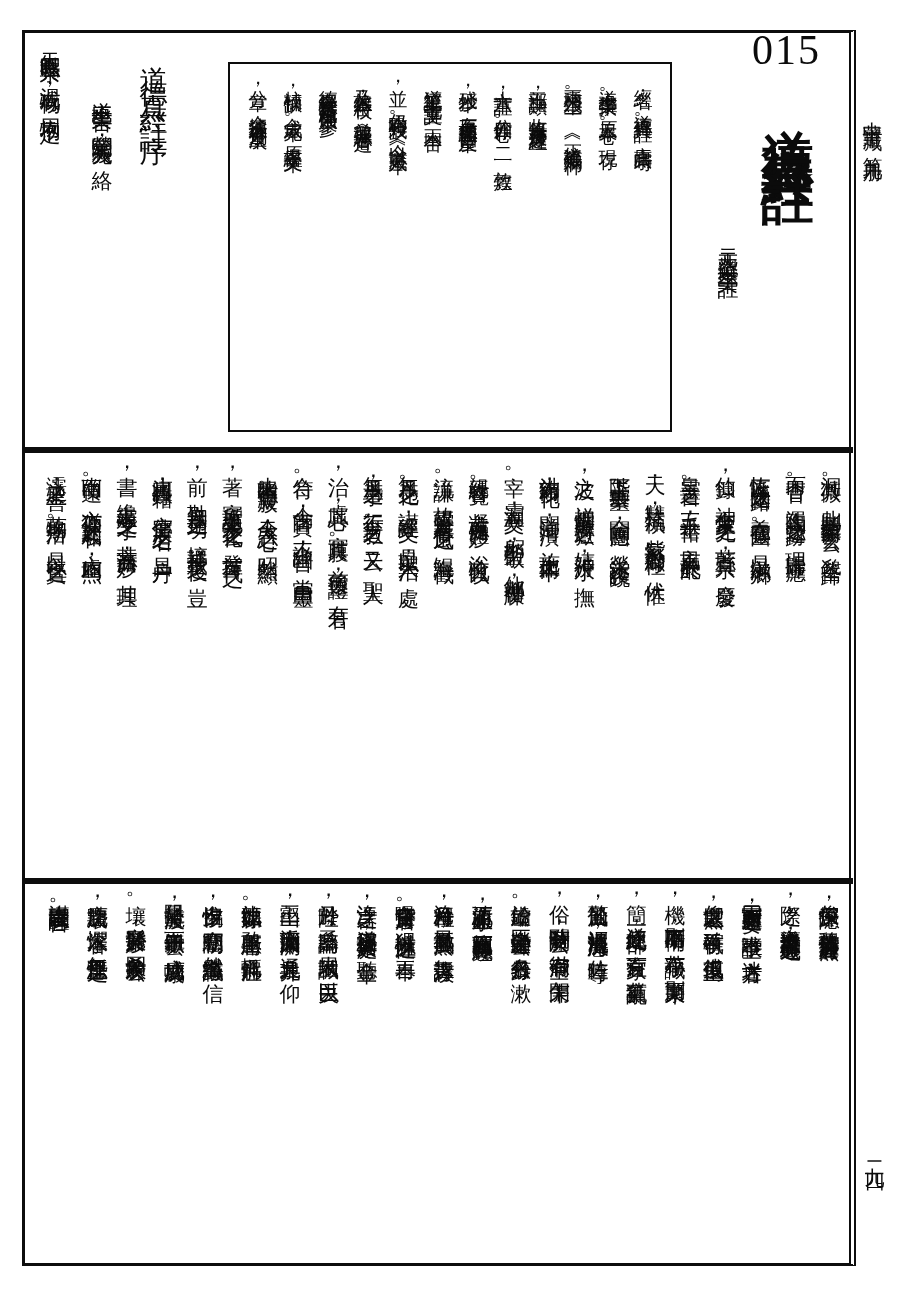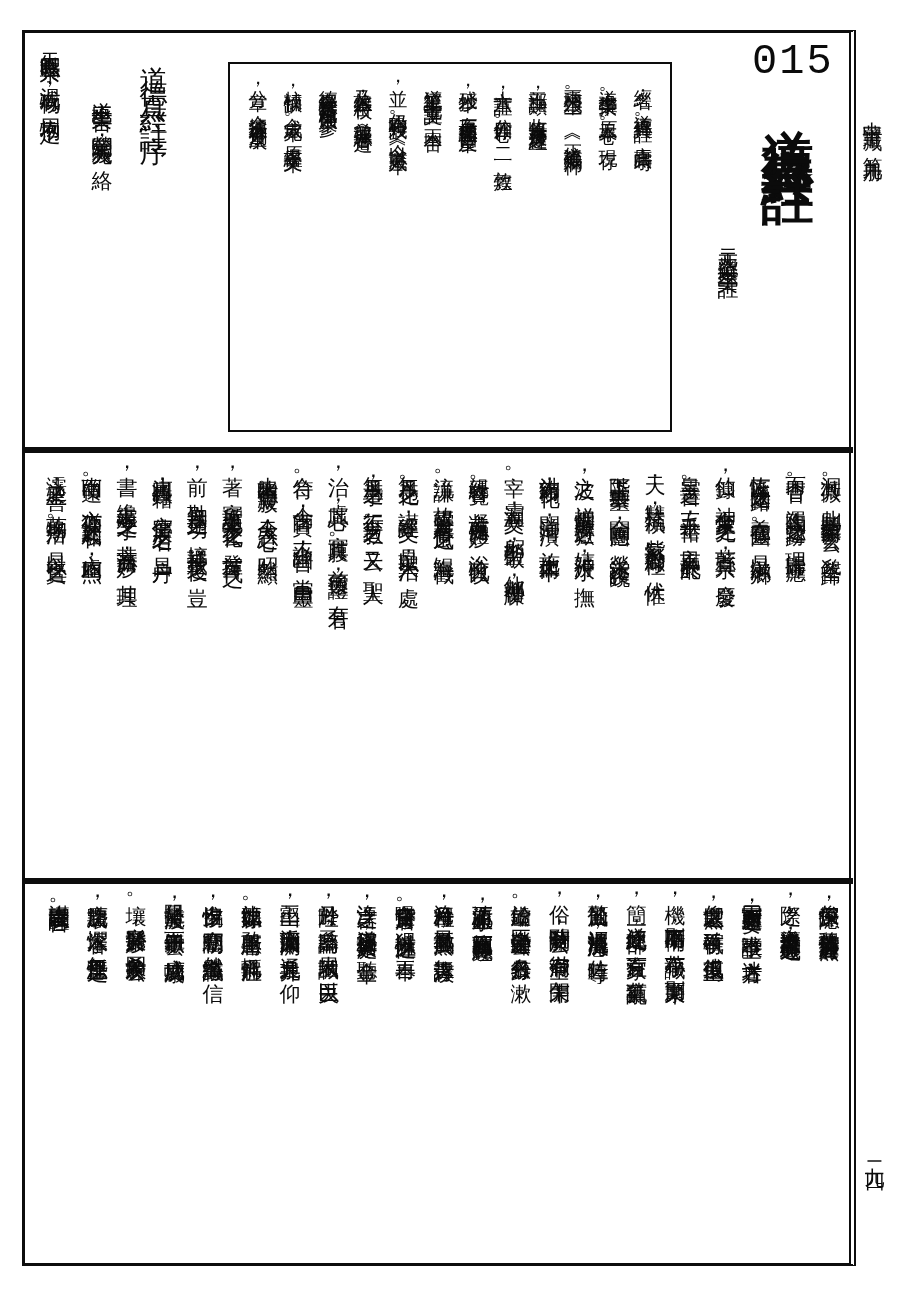--- a/index.html
+++ b/index.html
@@ -22,23 +22,23 @@
   .margin-series{
     position:absolute;left:860px;top:106px;height:260px;
     font-size:20px;letter-spacing:3px;
   }
   .margin-page{
     position:absolute;left:862px;top:1146px;height:110px;
     font-size:20px;letter-spacing:6px;
   }
   
   .serial{
-    position:absolute;left:752px;top:38px;
+    position:absolute;left:752px;top:26px;
     font-size:42px;letter-spacing:2px;
-    font-family:Liberation Mono, monospace;
+    font-family:Liberation Serif, serif;
   }
   .title{
     position:absolute;left:752px;top:88px;height:330px;
     font-size:52px;font-weight:bold;letter-spacing:10px;
   }
   .byline{
     position:absolute;left:714px;top:232px;height:205px;
     font-size:21px;letter-spacing:4px;
   }
   .bib-box{

